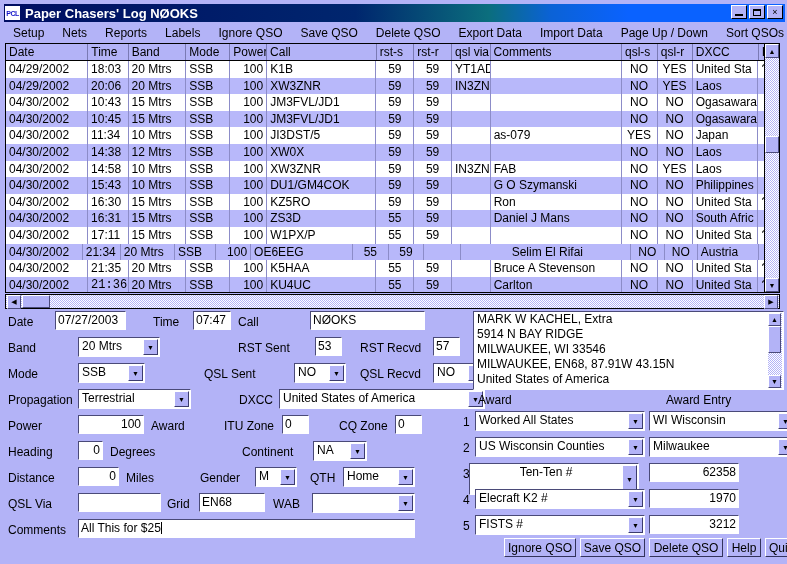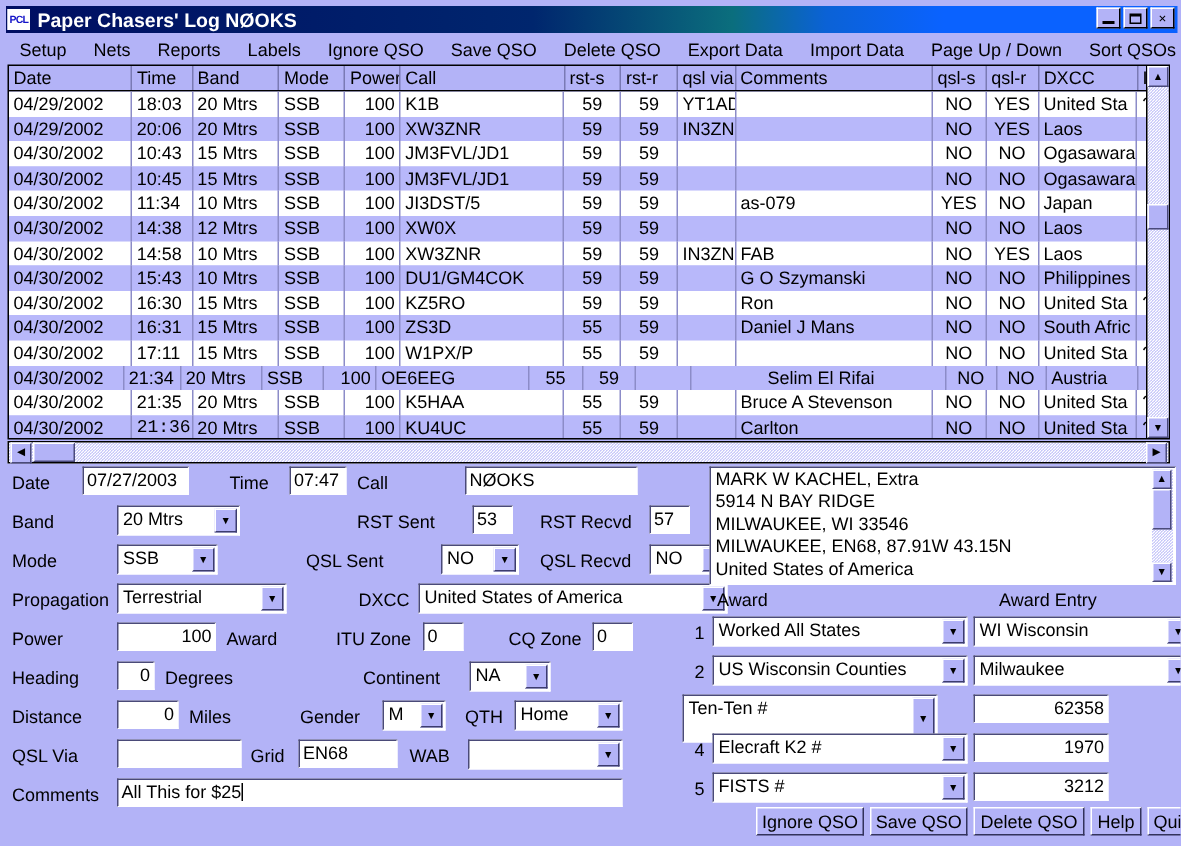--- a/index.html
+++ b/index.html
@@ -606,21 +606,21 @@
             <span class="ar">▼</span>
           </span>
         </div>
         <div class="combo" style="left: 644px; top: 126px; width: 146px; height: 20px;">
           <span class="cv">Milwaukee</span>
           <span class="cb">
             <span class="ar">▼</span>
           </span>
         </div>
         <div class="awardnum" style="left: 458px; top: 156px;">3</div>
-        <div class="combo" style="left: 450px; top: 152px; width: 170px; height: 32px;">
+        <div class="combo" style="left: 464px; top: 152px; width: 170px; height: 32px; text-align: center;">
           <span class="cv">Ten-Ten #</span>
           <span class="cb">
             <span class="ar">▼</span>
           </span>
         </div>
         <div class="fld r" style="left: 644px; top: 152px; width: 90px; height: 19px;">62358</div>
         <div class="awardnum" style="left: 458px; top: 182px;">4</div>
         <div class="combo" style="left: 470px; top: 178px; width: 170px; height: 20px;">
           <span class="cv">Elecraft K2 #</span>
           <span class="cb">

